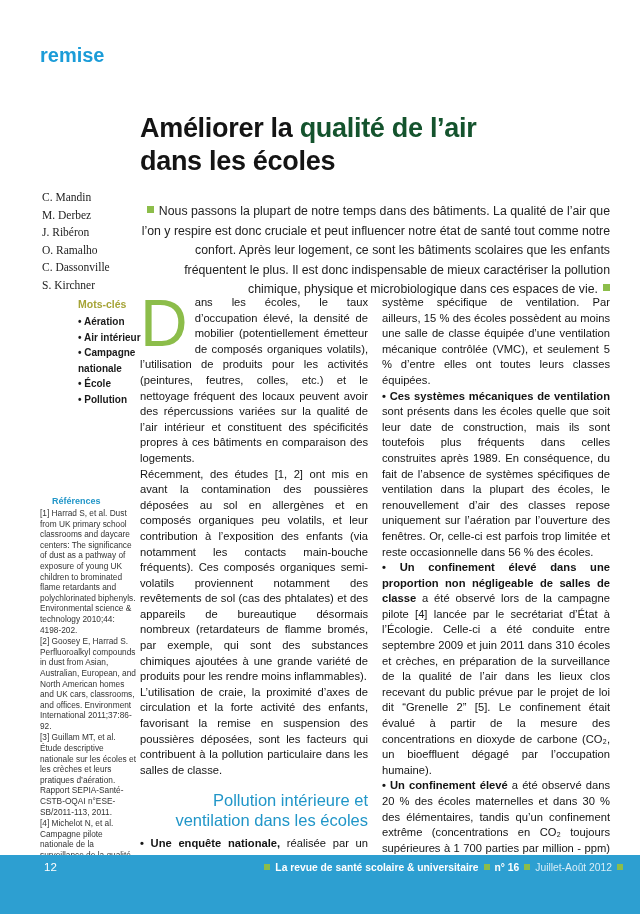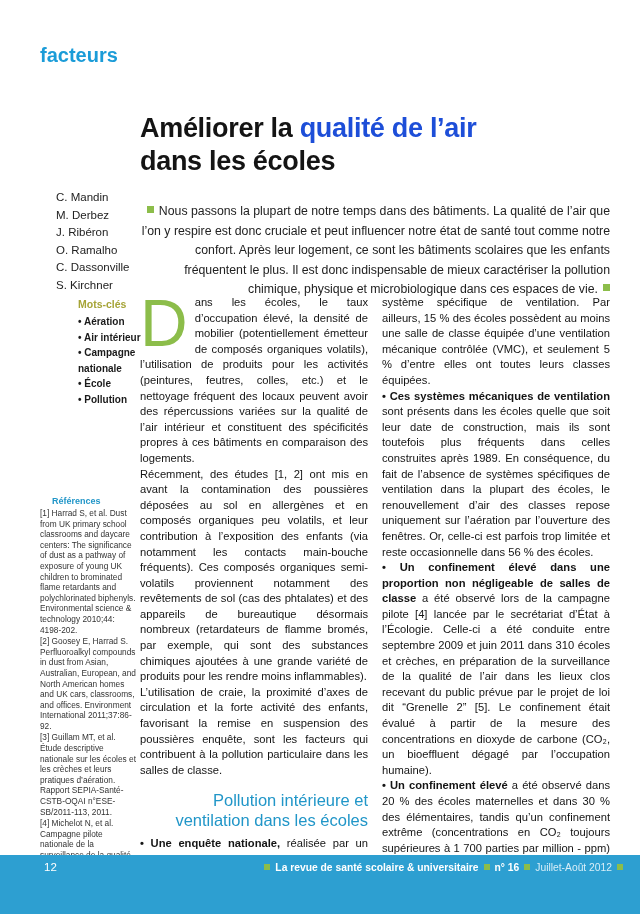--- a/index.html
+++ b/index.html
@@ -3,24 +3,24 @@
 <meta charset="utf-8">
 <style>
   html,body{margin:0;padding:0;}
   body{background:#ffffff;font-family:"Liberation Sans",sans-serif;}
   .page{position:relative;width:640px;height:914px;background:#ffffff;overflow:hidden;}
 
   .kicker{position:absolute;left:40px;top:44px;font-size:20px;font-weight:bold;color:#1b9cd8;}
 
   .title{position:absolute;left:140px;top:112px;margin:0;font-size:27px;line-height:33px;
          font-weight:bold;color:#141414;letter-spacing:-0.3px;}
-  .title .hl{color:#1d4ed8;}
+  .title .hl{color:#14532d;}
 
-  .authors{position:absolute;left:56px;top:189px;margin:0;padding:0;list-style:none;
-           font-size:11.5px;line-height:17.5px;color:#222;}
+  .authors{position:absolute;left:42px;top:189px;margin:0;padding:0;list-style:none;
+           font-size:11.5px;line-height:17.5px;color:#222;font-family:Liberation Serif, serif;}
 
   .abstract{position:absolute;left:140px;top:202px;width:470px;margin:0;
             font-size:12.3px;line-height:19.6px;color:#222;text-align:right;}
   .gsq{display:inline-block;width:7px;height:7px;background:#8cbd4a;vertical-align:2px;}
   .gsq.start{margin-right:5px;}
   .gsq.end{margin-left:5px;}
 
   .keywords{position:absolute;left:42px;top:298px;width:100px;margin-left:36px;}
   .keywords h3{margin:0 0 4px;font-size:10.5px;font-weight:bold;color:#a6a437;}
   .keywords ul{margin:0;padding:0;list-style:none;}
@@ -45,21 +45,21 @@
   .footer .info{position:absolute;right:12px;top:7px;font-size:10.3px;color:#ffffff;
                 white-space:nowrap;font-weight:bold;}
   .fsq{display:inline-block;width:6px;height:6px;background:#8cbd4a;margin:0 5px;vertical-align:1px;}
   .footer .date{font-weight:normal;color:#d8eef8;}
 </style>
 </head>
 <body>
 
 <div class="page">
 
-  <div class="kicker">facteurs</div>
+  <div class="kicker">remise</div>
 
   <h1 class="title"><span>Améliorer la </span><span class="hl">qualité de l’air</span><br><span>dans les écoles</span></h1>
 
   <ul class="authors">
     <li>C. Mandin</li>
     <li>M. Derbez</li>
     <li>J. Ribéron</li>
     <li>O. Ramalho</li>
     <li>C. Dassonville</li>
     <li>S. Kirchner</li>
@@ -86,21 +86,21 @@
       <li>[3] Guillam MT, et al. Étude descriptive nationale sur les écoles et les crèches et leurs pratiques d’aération. Rapport SEPIA-Santé-CSTB-OQAI n°ESE-SB/2011-113, 2011.</li>
       <li>[4] Michelot N, et al. Campagne pilote nationale de la surveillance de la qualité de l’air dans les écoles et crèches. Résultats de la première phase. Pollution Atmosphérique 2011;211:267-79.</li>
 
     </ul>
   </div>
 
   <div class="columns">
     <div class="col">
       <p><span class="dropcap">D</span><span>ans les écoles, le taux d’occupation élevé, la densité de mobilier (potentiellement émetteur de composés organiques volatils), l’utilisation de produits pour les activités (peintures, feutres, colles, etc.) et le nettoyage fréquent des locaux peuvent avoir des répercussions variées sur la qualité de l’air intérieur et constituent des spécificités propres à ces bâtiments en comparaison des logements.</span></p>
       <p>Récemment, des études [1, 2] ont mis en avant la contamination des poussières déposées au sol en allergènes et en composés organiques peu volatils, et leur contribution à l’exposition des enfants (via notamment les contacts main-bouche fréquents). Ces composés organiques semi-volatils proviennent notamment des revêtements de sol (cas des phtalates) et des appareils de bureautique désormais nombreux (retardateurs de flamme bromés, par exemple, qui sont des substances chimiques ajoutées à une grande variété de produits pour les rendre moins inflammables).</p>
-      <p>L’utilisation de craie, la proximité d’axes de circulation et la forte activité des enfants, favorisant la remise en suspension des poussières enquête, sont les facteurs qui contribuent à la pollution particulaire dans les salles de classe.</p>
+      <p>L’utilisation de craie, la proximité d’axes de circulation et la forte activité des enfants, favorisant la remise en suspension des poussières déposées, sont les facteurs qui contribuent à la pollution particulaire dans les salles de classe.</p>
       <h2 class="section">Pollution intérieure et ventilation dans les écoles</h2>
       <p><span class="lead">• Une enquête nationale,</span><span> réalisée par un auto-questionnaire au cours de l’hiver 2010-2011 auprès de 2000 écoles primaires, a permis de collecter des renseignements techniques sur 466 bâtiments scolaires, représentatifs du parc français en termes de zones climatiques et de degrés d’urbanisation [3]. Il en ressort que 85 % des écoles ne disposent d’aucun</span></p>
     </div>
     <div class="col">
       <p>système spécifique de ventilation. Par ailleurs, 15 % des écoles possèdent au moins une salle de classe équipée d’une ventilation mécanique contrôlée (VMC), et seulement 5 % d’entre elles ont toutes leurs classes équipées.</p>
       <p><span class="lead">• Ces systèmes mécaniques de ventilation</span><span> sont présents dans les écoles quelle que soit leur date de construction, mais ils sont toutefois plus fréquents dans celles construites après 1989. En conséquence, du fait de l’absence de systèmes spécifiques de ventilation dans la plupart des écoles, le renouvellement d’air des classes repose uniquement sur l’aération par l’ouverture des fenêtres. Or, celle-ci est parfois trop limitée et reste occasionnelle dans 56 % des écoles.</span></p>
       <p><span class="lead">• Un confinement élevé dans une proportion non négligeable de salles de classe</span><span> a été observé lors de la campagne pilote [4] lancée par le secrétariat d’État à l’Écologie. Celle-ci a été conduite entre septembre 2009 et juin 2011 dans 310 écoles et crèches, en préparation de la surveillance de la qualité de l’air dans les lieux clos recevant du public prévue par le projet de loi dit “Grenelle 2” [5]. Le confinement était évalué à partir de la mesure des concentrations en dioxyde de carbone (CO₂, un bioeffluent dégagé par l’occupation humaine).</span></p>
       <p><span class="lead">• Un confinement élevé</span><span> a été observé dans 20 % des écoles maternelles et dans 30 % des élémentaires, tandis qu’un confinement extrême (concentrations en CO₂ toujours supérieures à 1 700 parties par million - ppm) l’a été dans respectivement 10 % et 30 % des écoles maternelles et élémentaires. Ainsi l’aération des salles de classe apparaît aujourd’hui souvent insuffisante, d’autant que les sources de pollution intérieure sont multiples.</span></p>
     </div>
   </div>

